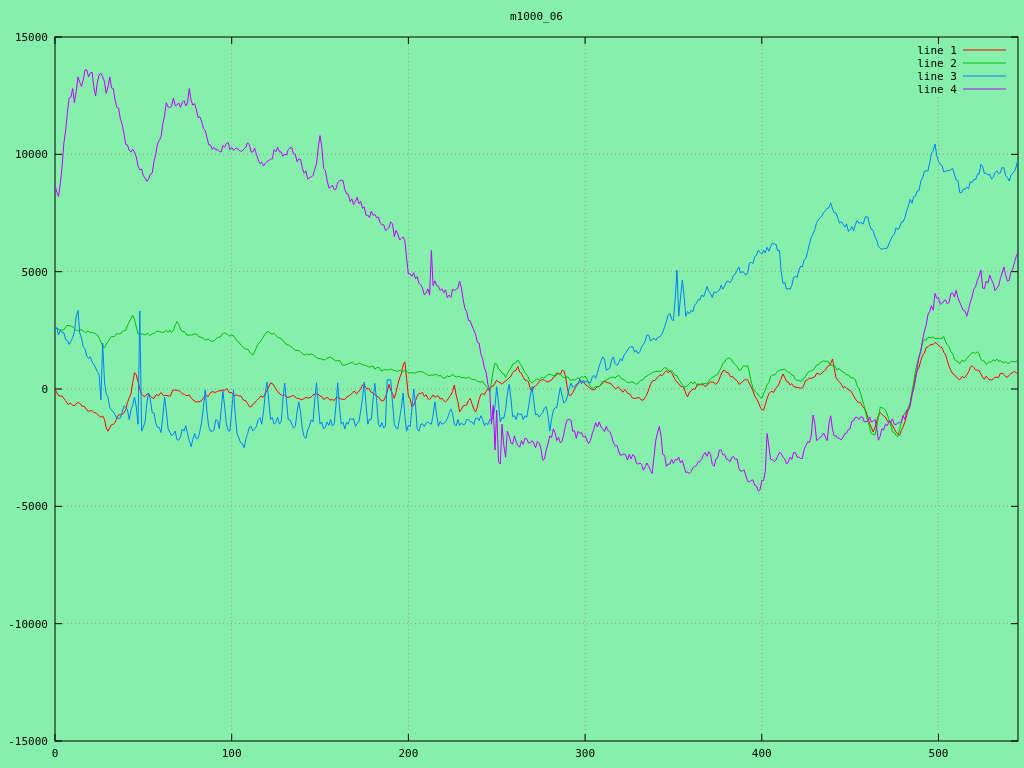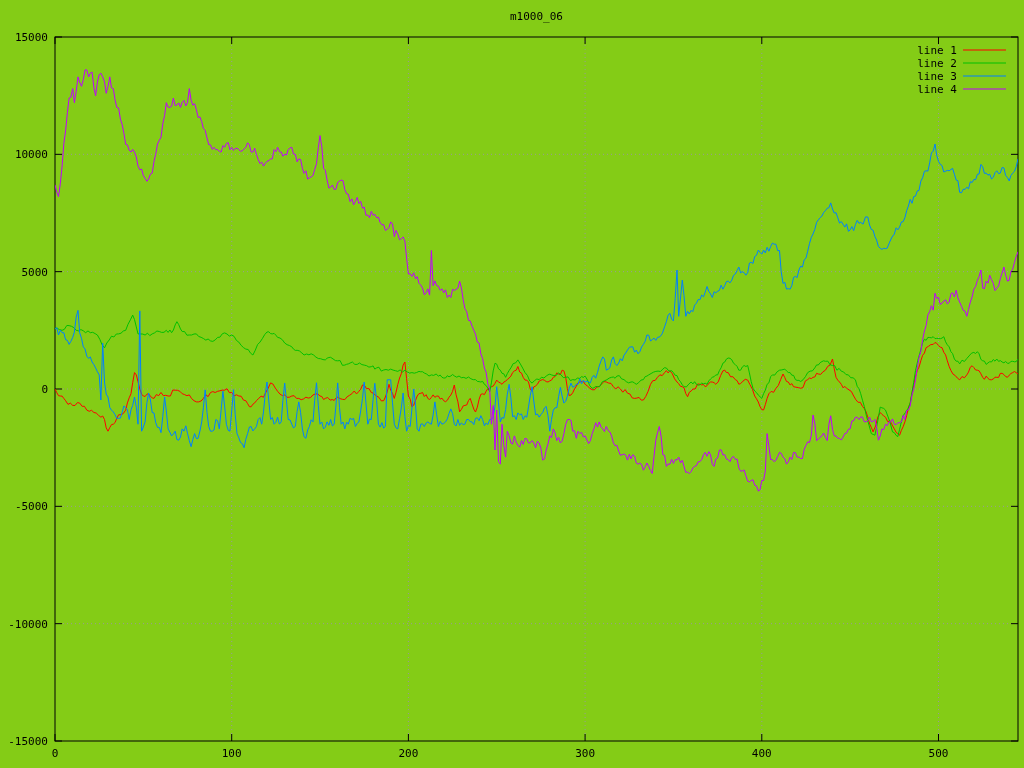--- a/index.html
+++ b/index.html
@@ -1,16 +1,16 @@
 <!DOCTYPE html>
 <html><head>
 <meta charset="utf-8">
 <style>
   html,body{margin:0;padding:0;background:#ffffff;}
-  .screen{position:relative;width:1024px;height:768px;background:#84cc16;overflow:hidden;
+  .screen{position:relative;width:1024px;height:768px;background:#86efac;overflow:hidden;
           font-family:"DejaVu Sans Mono","Liberation Mono",monospace;}
   .chart-title{position:absolute;left:55px;top:10px;width:963px;text-align:center;
                font-size:11px;color:#000;letter-spacing:0px;}
   svg{position:absolute;left:0;top:0;}
 </style>
 </head>
 <body>
 
 <div class="screen">
   <div class="chart-title">m1000_06</div>

